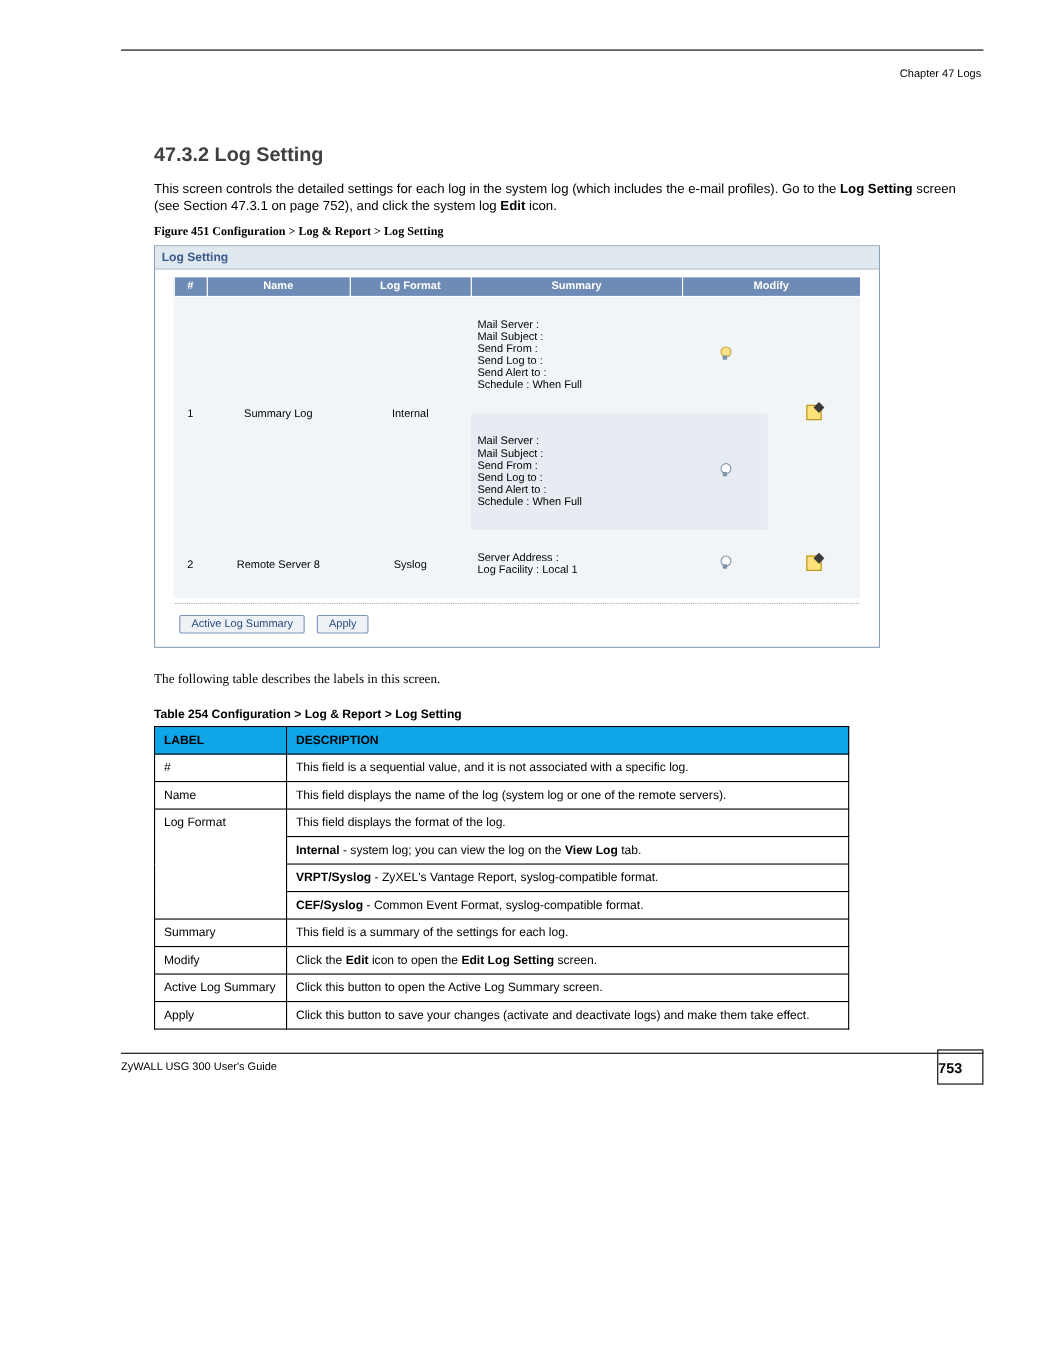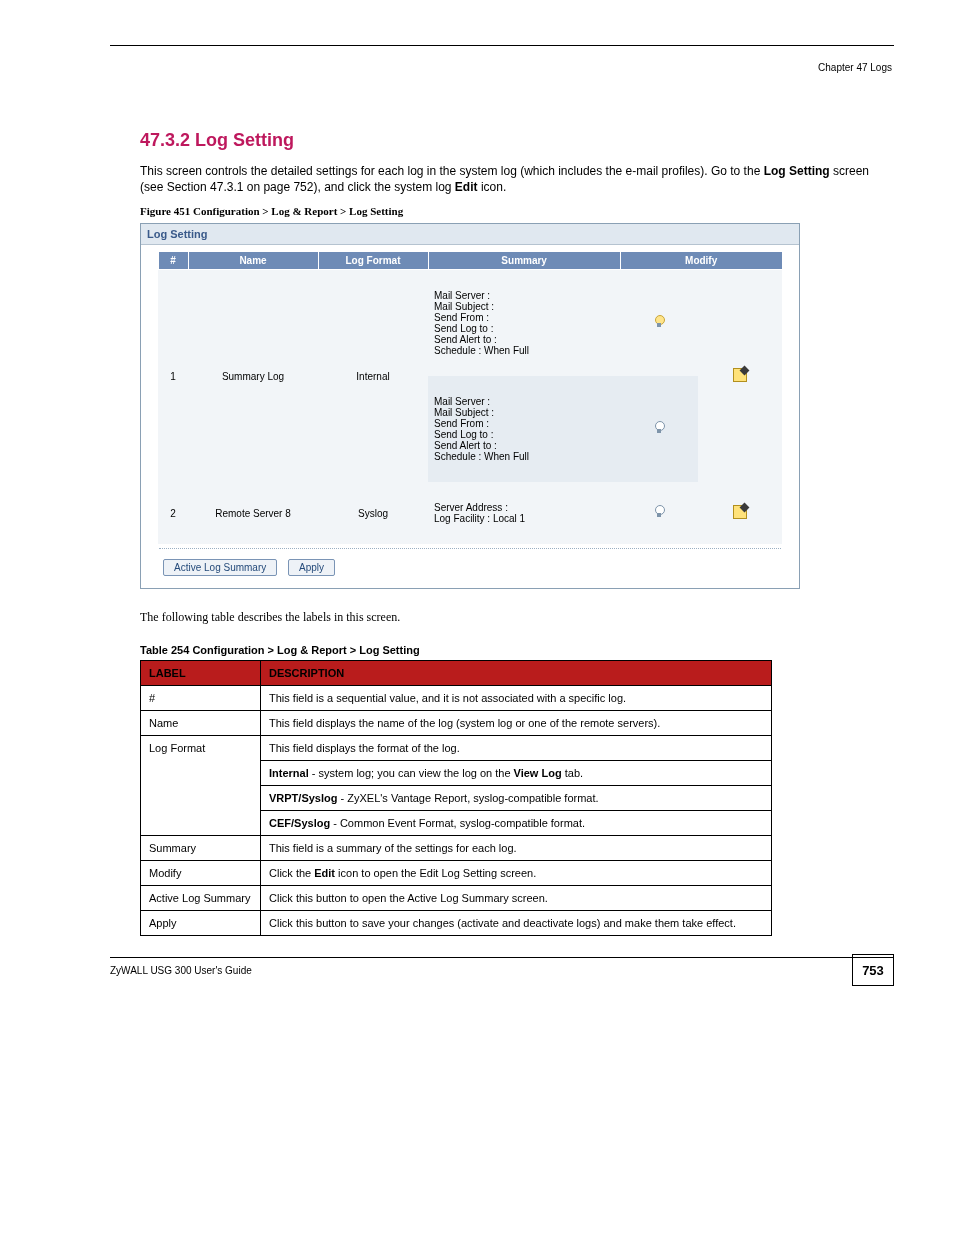--- a/index.html
+++ b/index.html
@@ -27,21 +27,21 @@
     text-align: right;
   }
   .main-content {
     margin-top: 100px;
     margin-left: 80px;
   }
   h1.h-section {
     font-size: 18px;
     font-weight: bold;
     margin-bottom: 12px;
-    color: #be185d;
+    color: #404040;
   }
   p.para {
     font-size: 12px;
     line-height: 1.35;
     margin-bottom: 10px;
   }
   p.para .bold { font-weight: bold; }
   p.figure-label {
     font-size: 11px;
     font-weight: bold;
@@ -164,21 +164,21 @@
     margin-bottom: 30px;
   }
   .desc-table th, .desc-table td {
     border: 1px solid #000;
     font-size: 11px;
     padding: 6px 8px;
     vertical-align: top;
     text-align: left;
   }
   .desc-table th {
-    background: #b91c1c;
+    background: #0ea5e9;
     font-weight: bold;
   }
   .desc-table .label-col { width: 120px; }
 
   
   .footer-line {
     position: absolute;
     bottom: 68px;
     left: 110px;
     right: 60px;
@@ -190,21 +190,21 @@
     left: 110px;
     font-size: 10px;
   }
   .page-box {
     position: absolute;
     bottom: 40px;
     right: 60px;
     width: 42px;
     height: 32px;
     border: 1px solid #000;
-    text-align: center;
+    text-align: left;
     line-height: 32px;
     font-size: 13px;
     font-weight: bold;
   }
 </style>
 </head>
 <body>
 
 <div class="top-chapter-line"></div>
 <div class="chapter-text">Chapter 47 Logs</div>
@@ -308,21 +308,21 @@
         <span style="font-weight:bold">CEF/Syslog</span><span> - Common Event Format, syslog-compatible format.</span>
       </td>
     </tr>
     <tr>
       <td>Summary</td>
       <td>This field is a summary of the settings for each log.</td>
     </tr>
     <tr>
       <td>Modify</td>
       <td>
-        <span>Click the </span><span style="font-weight:bold">Edit</span><span> icon to open the </span><span style="font-weight:normal">Edit Log Setting</span><span> screen.</span>
+        <span>Click the </span><span style="font-weight:bold">Edit</span><span> icon to open the </span><span style="font-weight:bold">Edit Log Setting</span><span> screen.</span>
       </td>
     </tr>
     <tr>
       <td>Active Log Summary</td>
       <td>Click this button to open the Active Log Summary screen.</td>
     </tr>
     <tr>
       <td>Apply</td>
       <td>Click this button to save your changes (activate and deactivate logs) and make them take effect.</td>
     </tr>

